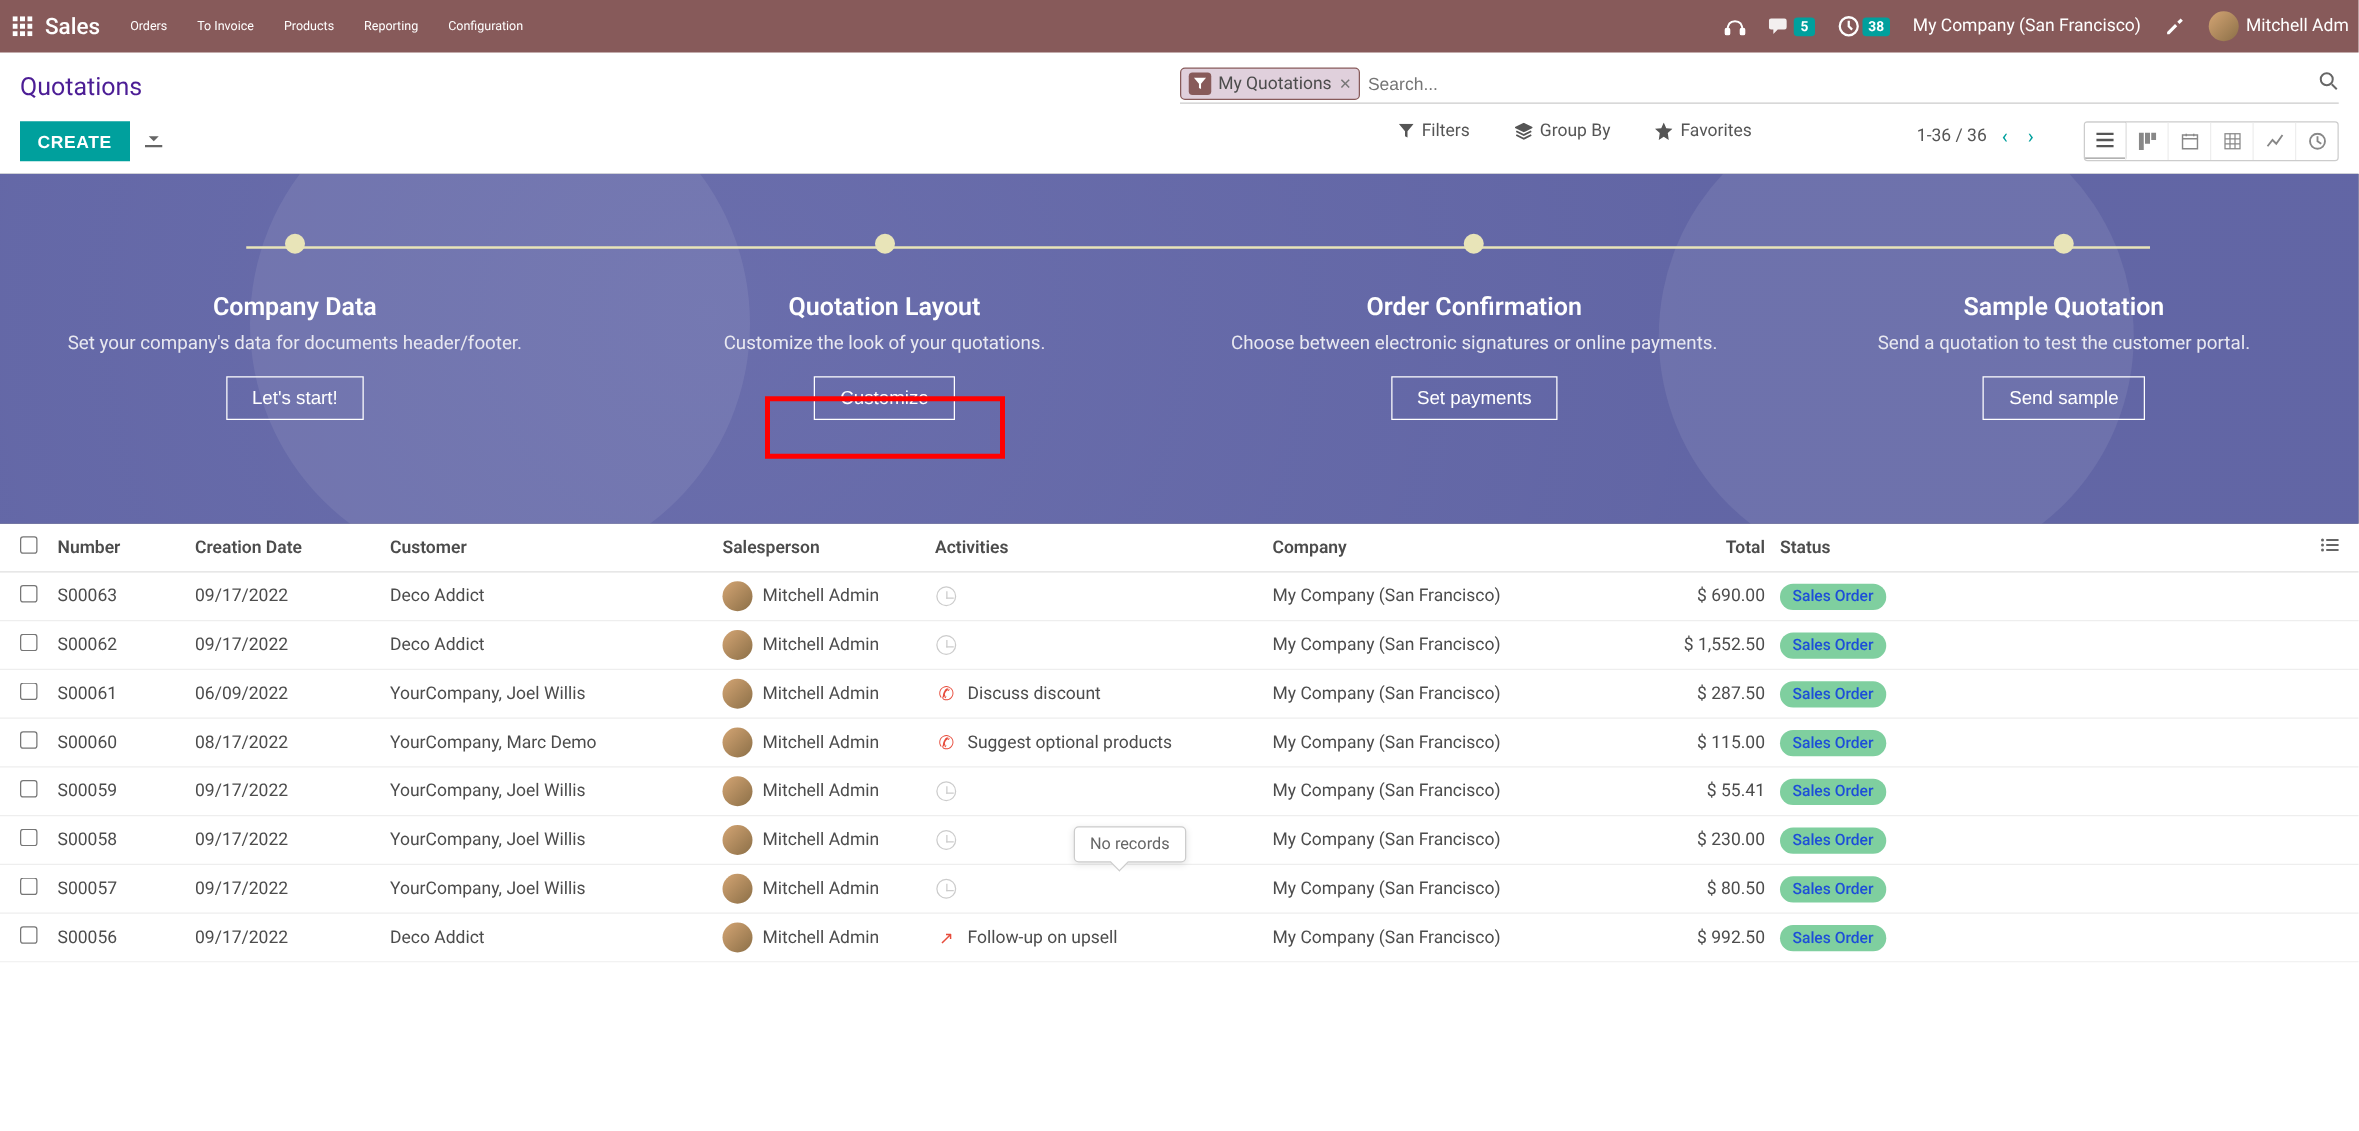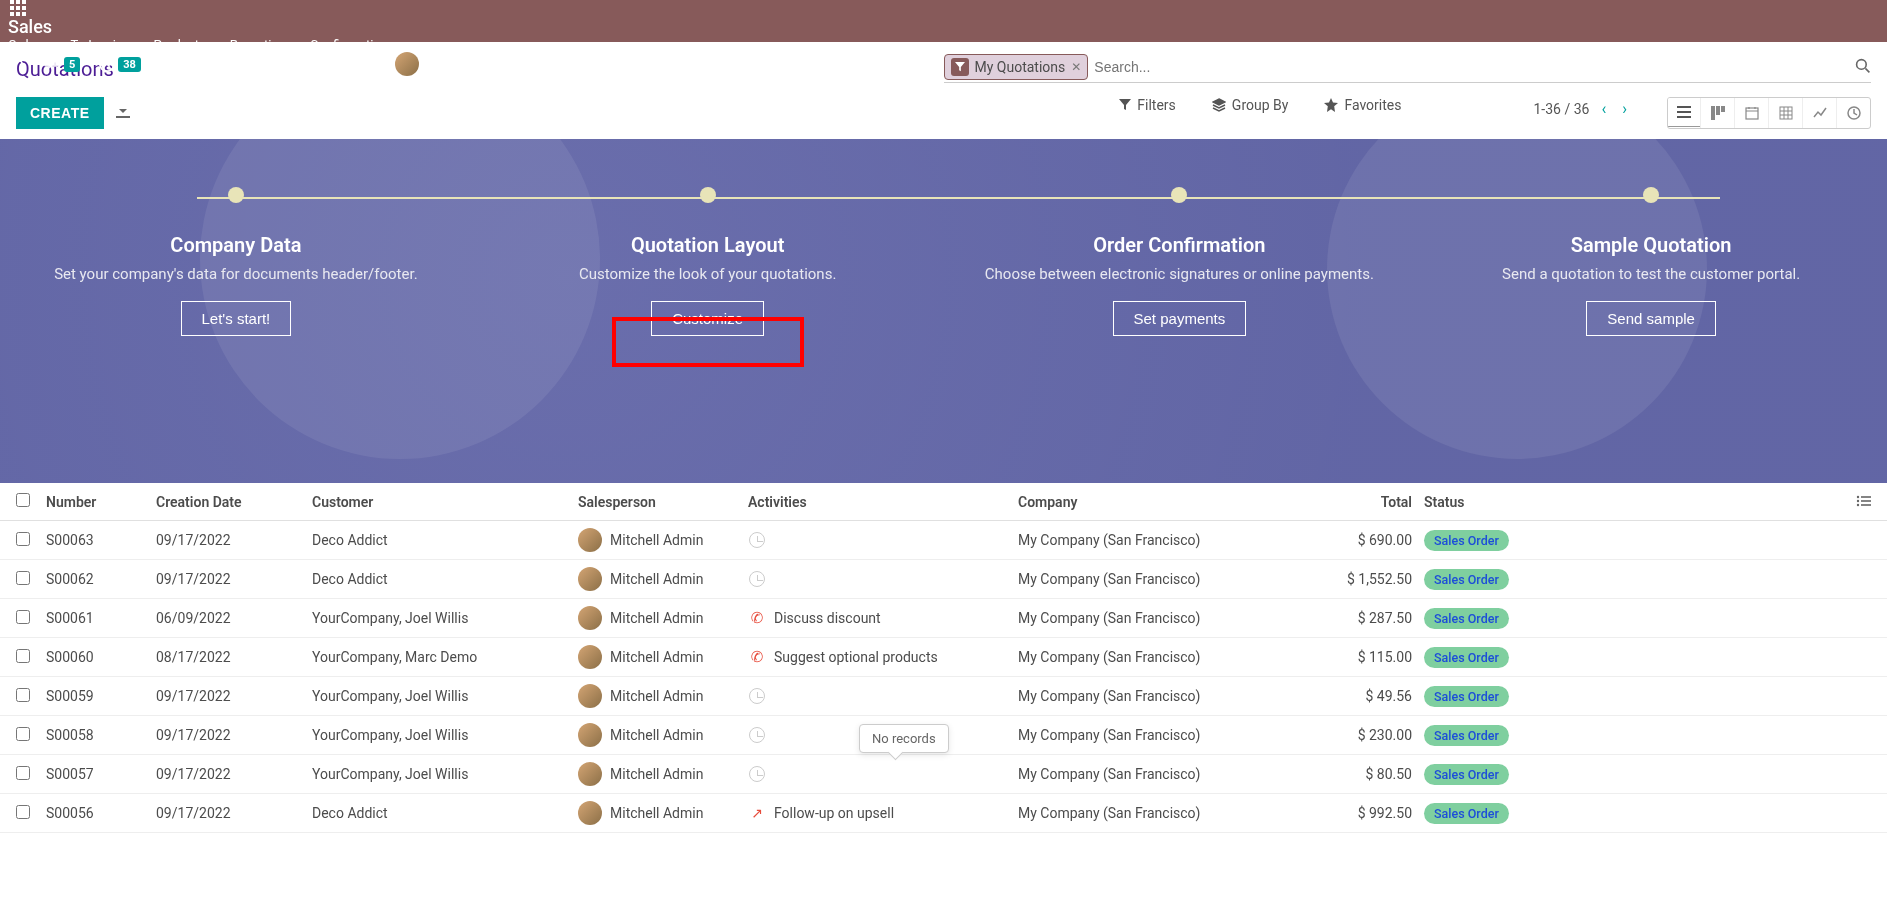--- a/index.html
+++ b/index.html
@@ -1,22 +1,22 @@
 <!DOCTYPE html>
 <html><head>
 <meta charset="utf-8">
 <style>
 * { box-sizing: border-box; margin: 0; padding: 0; }
 body { font-family: -apple-system, BlinkMacSystemFont, "Segoe UI", Roboto, sans-serif; font-size: 14px; color: #4c4c4c; background: #fff; overflow-x: hidden; }
-.topbar { background: #875A5A; color: #fff; height: 42px; display: flex; padding: 0 8px; flex-direction: column; }
+.topbar { background: #875A5A; color: #fff; height: 42px; display: flex; align-items: center; padding: 0 8px; }
 .apps-icon { width: 20px; height: 20px; margin-right: 8px; cursor: pointer; display: inline-flex; align-items: center; justify-content: center; }
 .apps-icon svg { fill: #fff; }
 .brand { font-size: 18px; font-weight: 500; margin-right: 24px; }
 .nav-menu { display: flex; gap: 24px; flex: 1; }
-.nav-menu a { color: #fff; text-decoration: none; font-size: 13px; cursor: pointer; }
+.nav-menu a { color: #fff; text-decoration: none; font-size: 10px; cursor: pointer; }
 .top-right { display: flex; align-items: center; gap: 18px; }
 .top-icon { color: #fff; cursor: pointer; display: inline-flex; align-items: center; position: relative; }
 .badge { background: #00A09D; color: #fff; font-size: 11px; padding: 1px 5px; border-radius: 3px; margin-left: 2px; font-weight: bold; }
 .company-name { font-size: 14px; }
 .avatar-img { width: 24px; height: 24px; border-radius: 50%; background: linear-gradient(135deg,#d4a574,#8b6f47); display: inline-block; }
 .username { font-size: 14px; }
 
 .control-panel { padding: 12px 16px 10px; }
 .cp-row1 { display: flex; align-items: center; margin-bottom: 14px; }
 .page-title { font-size: 20px; color: #4c1d95; flex: 0 0 auto; }
@@ -35,21 +35,21 @@
 .cp-tools { display: flex; align-items: flex-start; gap: 36px; margin-left: auto; color: #555; }
 .tool-btn { display: inline-flex; align-items: center; gap: 6px; cursor: pointer; }
 .pager-group { display: flex; align-items: center; gap: 8px; }
 .pager-text { color: #555; }
 .pager-arrow { color: #00A09D; cursor: pointer; font-size: 16px; padding: 2px 4px; }
 .view-switch { display: flex; gap: 0; border: 1px solid #ccc; border-radius: 3px; overflow: hidden; }
 .view-btn { width: 34px; height: 30px; display: inline-flex; align-items: center; justify-content: center; cursor: pointer; color: #666; border-left: 1px solid #eee; }
 .view-btn:first-child { border-left: none; }
 .view-btn.active { background: #fff; border: 1px solid #999; margin: -1px; }
 
-.onboard { position: relative; height: 344px; background: #737373; color: #fff; overflow: hidden; }
+.onboard { position: relative; height: 280px; background: #737373; color: #fff; overflow: hidden; }
 .onboard-bg { position: absolute; inset: 0; background: linear-gradient(90deg, rgba(95,99,165,0.75), rgba(95,99,165,0.75)), radial-gradient(circle at 30% 40%, #8a8dc0 0%, #6a6ea5 60%); mix-blend-mode: normal; }
 .onboard-bg::before, .onboard-bg::after { content:""; position:absolute; border-radius:50%; background: rgba(255,255,255,0.08); }
 .onboard-bg::before { width:400px; height:400px; left:200px; top:-80px; }
 .onboard-bg::after { width:380px; height:380px; right:180px; top:-60px; }
 .steps-line { position: absolute; top: 58px; left: 197px; right: 167px; height: 2px; background: #e8e4b8; }
 .steps { position: absolute; top: 48px; left: 0; right: 0; display: flex; }
 .step { flex: 1; text-align: center; }
 .step-dot { width: 16px; height: 16px; border-radius: 50%; background: #e8e4b8; margin: 0 auto; }
 .step-title { font-size: 20px; font-weight: 600; margin-top: 30px; }
 .step-desc { font-size: 15px; margin-top: 8px; color: #e8e8f0; padding: 0 20px; }
@@ -379,21 +379,21 @@
           <span class="sp-avatar"></span>
           <span>Mitchell Admin</span>
         </div>
         <div class="col-act">
           <span class="act-icon">
             <span class="act-clock"></span>
           </span>
           <span></span>
         </div>
         <div class="col-company">My Company (San Francisco)</div>
-        <div class="col-total">$ 49.56</div>
+        <div class="col-total">$ 55.41</div>
         <div class="col-status"><span class="status-pill">Sales Order</span></div>
         <div class="col-opt"></div>
       </div>
       <div class="lv-row">
         <div class="col-check"><input type="checkbox" style=""></div>
         <div class="col-number">S00058</div>
         <div class="col-date">09/17/2022</div>
         <div class="col-customer">YourCompany, Joel Willis</div>
         <div class="col-sales">
           <span class="sp-avatar"></span>

